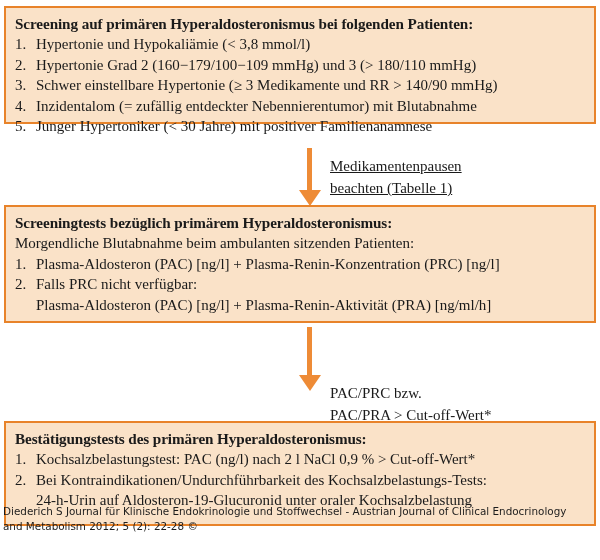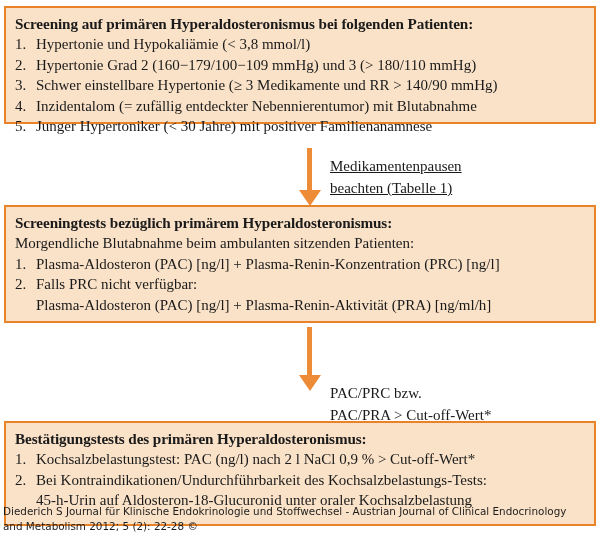--- a/index.html
+++ b/index.html
@@ -185,21 +185,21 @@
   </div>
 
   <div class="box" id="box-confirm">
     <div class="box-title">Bestätigungstests des primären Hyperaldosteronismus:</div>
     <ul class="numbered">
       <li>
         <span class="num">1.</span><span>Kochsalzbelastungstest: PAC (ng/l) nach 2 l NaCl 0,9 % &gt; Cut-off-Wert*</span>
       </li>
       <li>
         <span class="num">2.</span><span>Bei Kontraindikationen/Undurchführbarkeit des Kochsalzbelastungs-Tests:</span>
-        <span class="cont">45-h-Urin auf Aldosteron-18-Glucuronid unter oraler Kochsalzbelastung</span>
+        <span class="cont">24-h-Urin auf Aldosteron-19-Glucuronid unter oraler Kochsalzbelastung</span>
       </li>
     </ul>
   </div>
 
   <div id="caption">
     <div>Diederich S Journal für Klinische Endokrinologie und Stoffwechsel - Austrian Journal of Clinical Endocrinology</div>
     <div>and Metabolism 2012; 5 (2): 22-28 ©</div>
   </div>
 
 </div>

